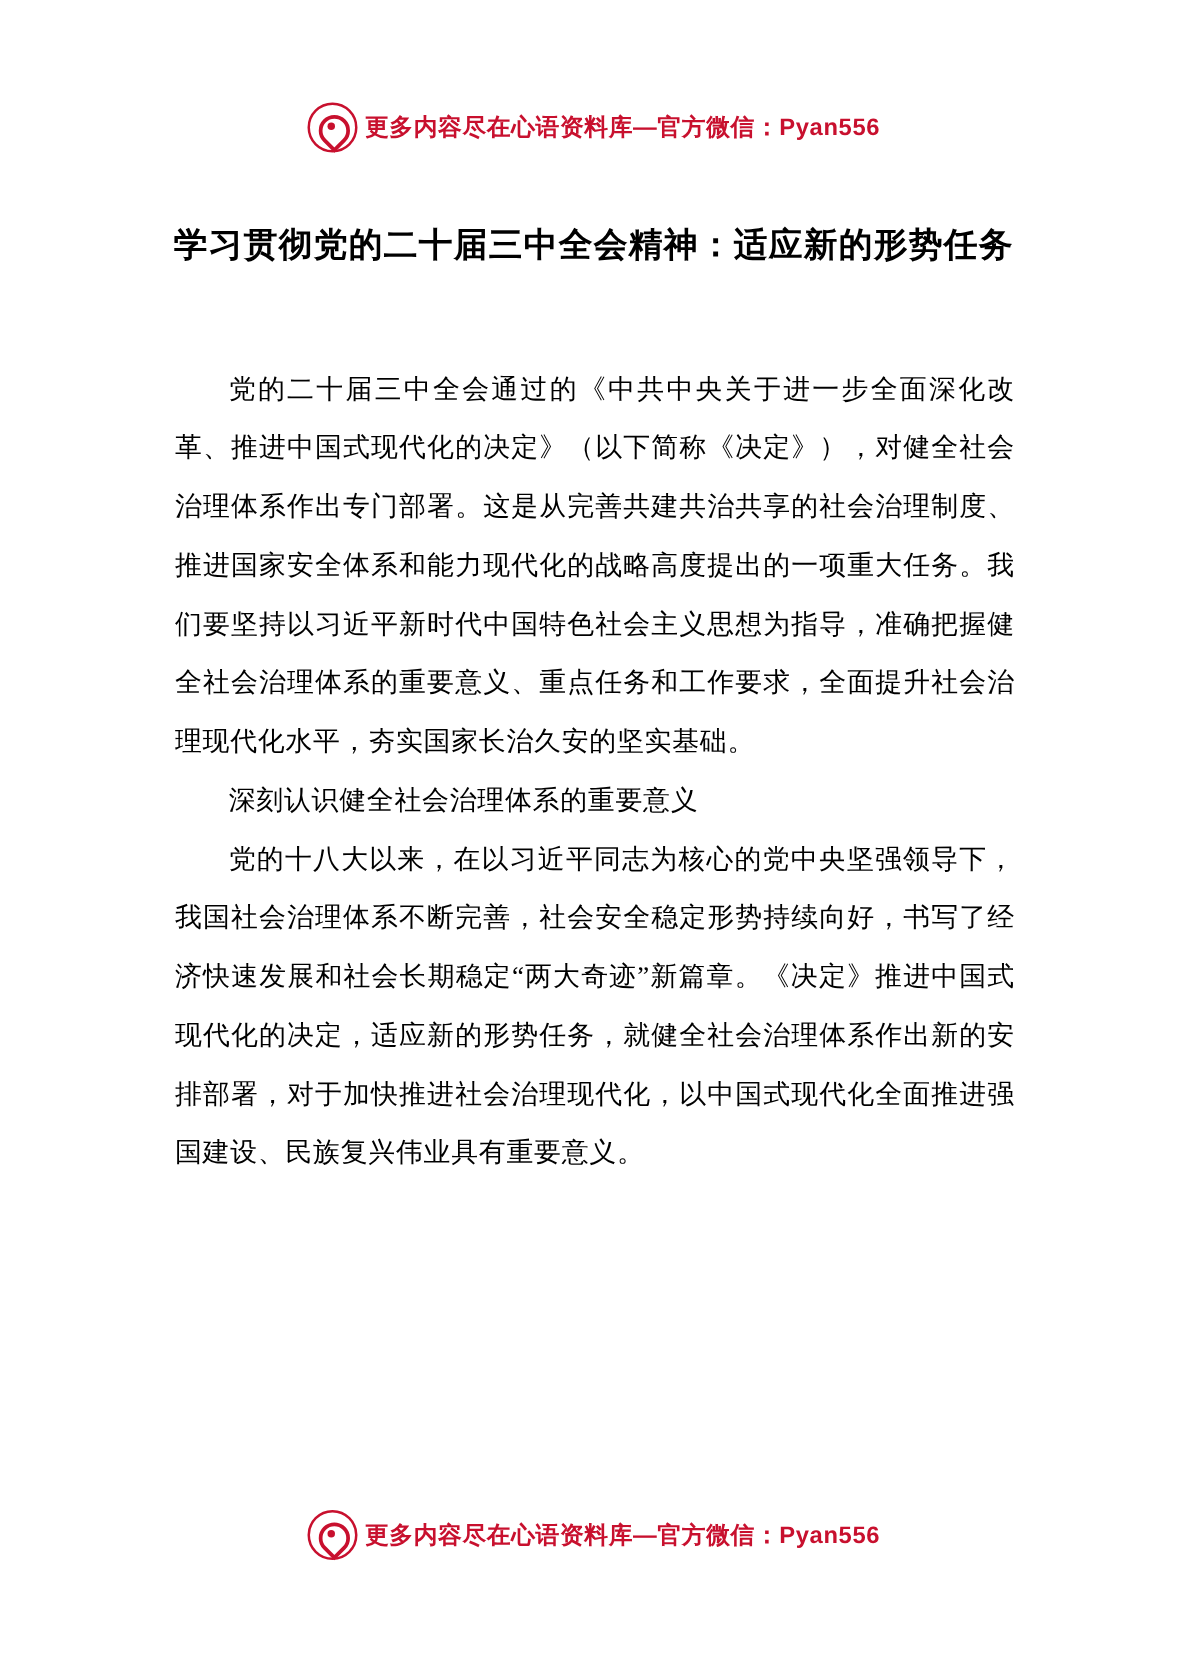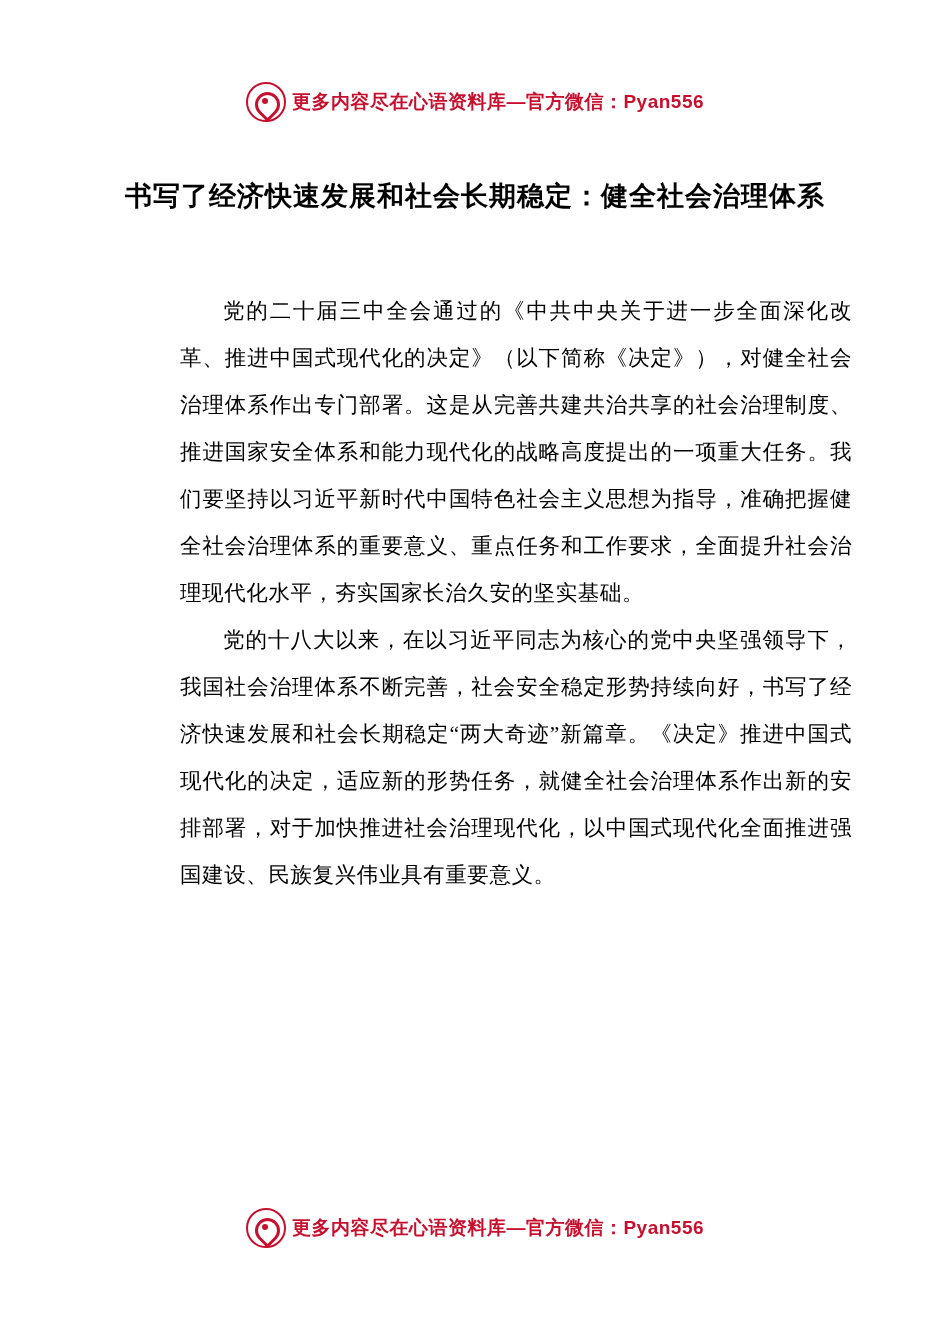--- a/index.html
+++ b/index.html
@@ -85,21 +85,20 @@
     font-weight: bold;
     letter-spacing: 1px;
     font-family: "Liberation Serif", "DejaVu Serif", serif;
   }
 
   .content {
     position: absolute;
     top: 288px;
     left: 140px;
     width: 672px;
-    margin-left: 40px;
   }
   .para {
     font-size: 21.5px;
     line-height: 47px;
     text-align: justify;
     text-justify: inter-ideograph;
     letter-spacing: 0.6px;
     margin: 0;
   }
   .indent {
@@ -109,24 +108,25 @@
 </head>
 <body>
 
 <div class="page">
 
   <div class="banner banner-top">
     <div class="banner-logo"></div>
     <div class="banner-text">更多内容尽在心语资料库—官方微信：Pyan556</div>
   </div>
 
-  <div class="doc-title">书写了经济快速发展和社会长期稳定：健全社会治理体系</div>
+  <div class="doc-title">学习贯彻党的二十届三中全会精神：适应新的形势任务</div>
 
   <div class="content">
     <p class="para indent">党的二十届三中全会通过的《中共中央关于进一步全面深化改革、推进中国式现代化的决定》（以下简称《决定》），对健全社会治理体系作出专门部署。这是从完善共建共治共享的社会治理制度、推进国家安全体系和能力现代化的战略高度提出的一项重大任务。我们要坚持以习近平新时代中国特色社会主义思想为指导，准确把握健全社会治理体系的重要意义、重点任务和工作要求，全面提升社会治理现代化水平，夯实国家长治久安的坚实基础。</p>
+    <p class="para indent">深刻认识健全社会治理体系的重要意义</p>
     <p class="para indent">党的十八大以来，在以习近平同志为核心的党中央坚强领导下，我国社会治理体系不断完善，社会安全稳定形势持续向好，书写了经济快速发展和社会长期稳定“两大奇迹”新篇章。《决定》推进中国式现代化的决定，适应新的形势任务，就健全社会治理体系作出新的安排部署，对于加快推进社会治理现代化，以中国式现代化全面推进强国建设、民族复兴伟业具有重要意义。</p>
   </div>
 
   <div class="banner banner-bottom">
     <div class="banner-logo"></div>
     <div class="banner-text">更多内容尽在心语资料库—官方微信：Pyan556</div>
   </div>
 
 </div>
 

